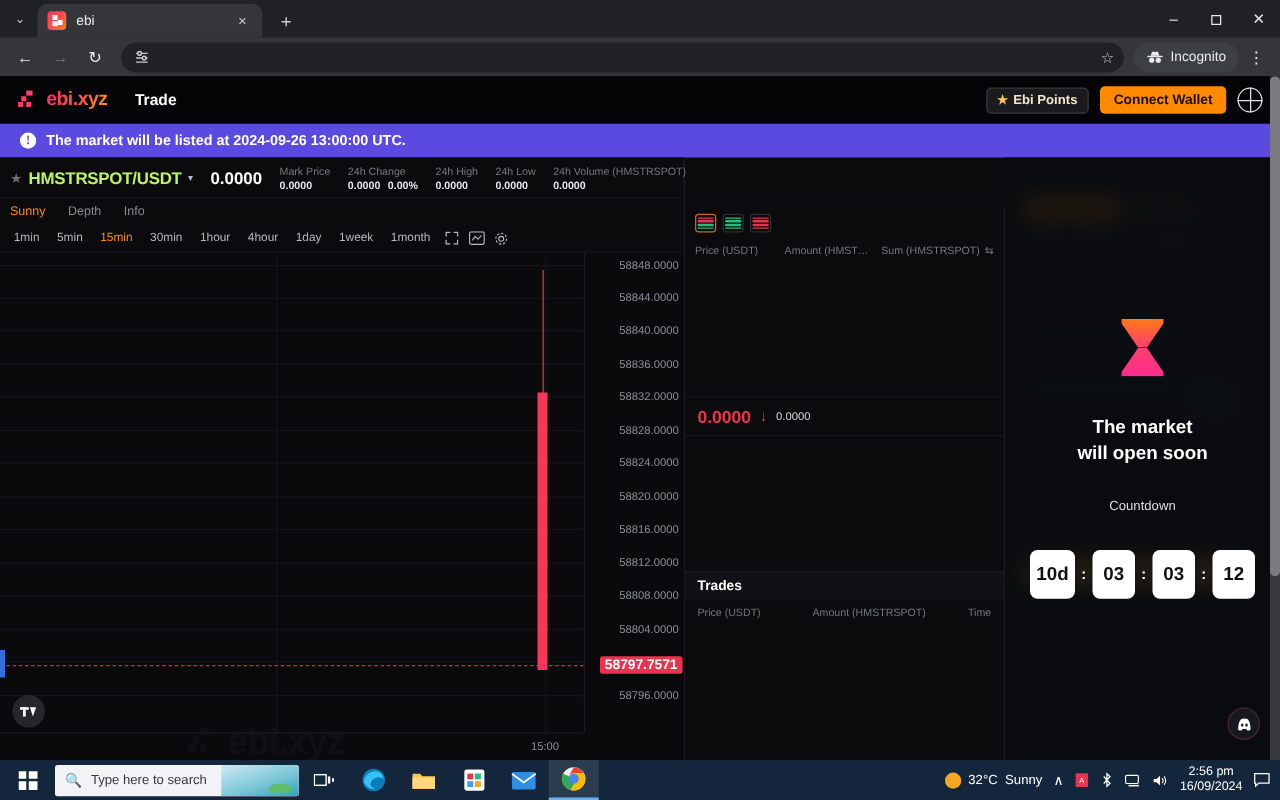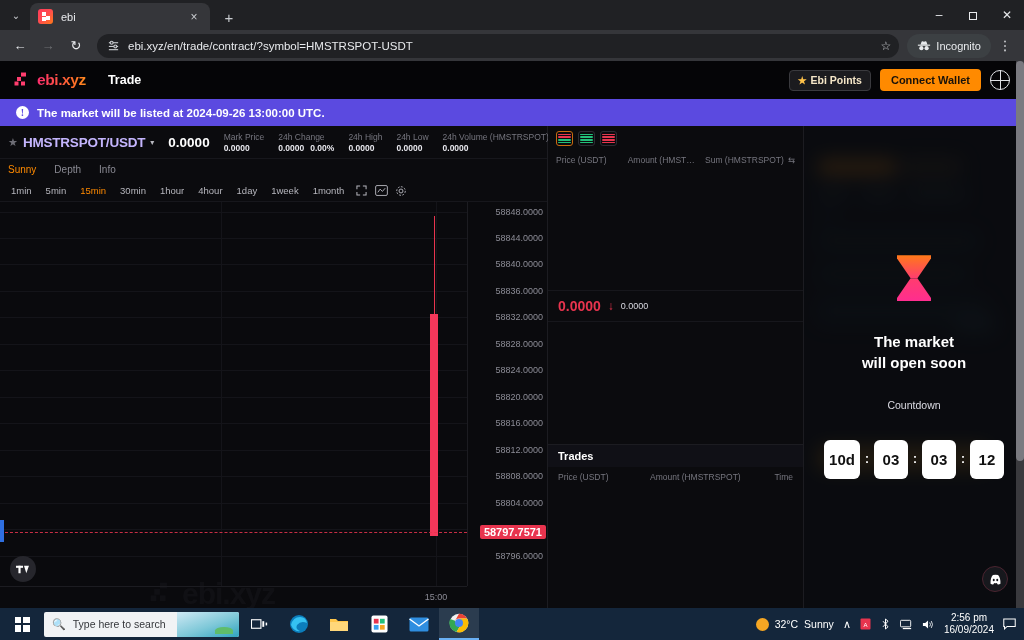--- a/index.html
+++ b/index.html
@@ -97,21 +97,21 @@
   }
   .banner-text { color: #fff; font-size: 11.5px; font-weight: bold; }
 
   .body-cols { display: flex; height: 482px; }
 
   
   .chart-col { width: 548px; background: #0b0b0e; border-right: 1px solid #1c1c21; display: flex; flex-direction: column; }
   .ticker { height: 33px; display: flex; align-items: center; padding: 0 8px; gap: 14px; border-bottom: 1px solid #17171c; }
   .sym-wrap { display: flex; align-items: center; gap: 5px; }
   .fav-star { color: #6d6d75; font-size: 11px; }
-  .symbol { color: #c4b5fd; font-size: 13.5px; font-weight: bold; letter-spacing: -0.2px; }
+  .symbol { color: #bef264; font-size: 13.5px; font-weight: bold; letter-spacing: -0.2px; }
   .caret { color: #b9b9c0; font-size: 8px; }
   .last-price { color: #fff; font-size: 13.5px; font-weight: bold; }
   .stat { display: flex; flex-direction: column; gap: 1px; }
   .stat-label { color: #76767f; font-size: 8.5px; white-space: nowrap; }
   .stat-val { color: #e8e8ee; font-size: 8.5px; font-weight: bold; white-space: nowrap; }
   .stat-vals { display: flex; gap: 6px; }
 
   .chart-tabs { height: 21px; display: flex; align-items: center; gap: 18px; padding: 0 8px; }
   .ctab { font-size: 10px; color: #8a8a93; }
   .ctab.active { color: #ff8a00; }
@@ -146,21 +146,21 @@
   .time-axis { position: absolute; left: 0; right: 80px; bottom: 0; height: 22px; border-top: 1px solid #1c1c21; z-index: 3; }
   .time-tick { position: absolute; top: 5px; color: #8c8c96; font-size: 9px; transform: translateX(-50%); }
   .tv-logo {
     position: absolute; left: 10px; bottom: 26px; width: 26px; height: 26px; border-radius: 50%;
     background: #26262c; display: flex; align-items: center; justify-content: center; z-index: 5;
     color: #fff; font-size: 12px; font-weight: bold; font-family: "Liberation Sans", sans-serif;
   }
   .left-edge-mark { position: absolute; left: 0; top: 318px; width: 4px; height: 22px; background: #2f6fe0; z-index: 4; }
 
   
-  .ob-col { width: 256px; background: #0b0b0e; border-right: 1px solid #1c1c21; display: flex; flex-direction: column; }
+  .ob-col { width: 256px; background: #0b0b0e; border-right: 1px solid #1c1c21; display: flex; flex-direction: column; margin-top: 40px; }
   .ob-toggles { height: 25px; display: flex; align-items: center; gap: 5px; padding: 0 8px; }
   .ob-tog { width: 17px; height: 15px; border: 1px solid #2c2c33; border-radius: 3px; display: flex; align-items: center; justify-content: center; gap: 1px; padding: 1px; }
   .ob-tog.active { border-color: #c96a10; }
   .tog-bars { display: flex; flex-direction: column; gap: 1px; width: 100%; }
   .tog-bars span { display: block; height: 1.6px; border-radius: 1px; }
   .ob-head { height: 18px; display: flex; align-items: center; padding: 0 8px; gap: 4px; }
   .ob-h { color: #76767f; font-size: 8.5px; white-space: nowrap; }
   .ob-h.c1 { width: 72px; } .ob-h.c2 { width: 78px; } .ob-h.c3 { flex: 1; }
   .ob-rows { flex: 1; }
   .ob-mid { height: 32px; border-top: 1px solid #17171c; border-bottom: 1px solid #17171c; display: flex; align-items: center; gap: 7px; padding: 0 10px; }
@@ -261,21 +261,20 @@
       <div class="omnibox">
         <span class="omnibox-icon">
           <svg width="13" height="13" viewBox="0 0 14 14">
             <line x1="2" y1="4" x2="12" y2="4" stroke="#c8cbcf" stroke-width="1.2"></line>
             <line x1="2" y1="8" x2="12" y2="8" stroke="#c8cbcf" stroke-width="1.2"></line>
             <line x1="2" y1="11.5" x2="12" y2="11.5" stroke="#c8cbcf" stroke-width="1.2"></line>
             <circle cx="5" cy="4" r="1.6" fill="#35363a" stroke="#c8cbcf" stroke-width="1.2"></circle>
             <circle cx="9" cy="8" r="1.6" fill="#35363a" stroke="#c8cbcf" stroke-width="1.2"></circle>
           </svg>
         </span>
-        <span class="omnibox-url">ebi.xyz/en/trade/contract/?symbol=HMSTRSPOT-USDT</span>
         <span class="star-btn">☆</span>
       </div>
       <div class="incognito-chip">
         <svg width="14" height="11" viewBox="0 0 16 12">
           <path d="M4 5 L5.2 1.8 Q5.5 1 6.3 1.2 L8 1.6 L9.7 1.2 Q10.5 1 10.8 1.8 L12 5 Z" fill="#e8eaed"></path>
           <rect x="1" y="5" width="14" height="1.3" fill="#e8eaed"></rect>
           <circle cx="5" cy="9" r="2.4" fill="#e8eaed"></circle>
           <circle cx="11" cy="9" r="2.4" fill="#e8eaed"></circle>
         </svg>
         <span>Incognito</span>

